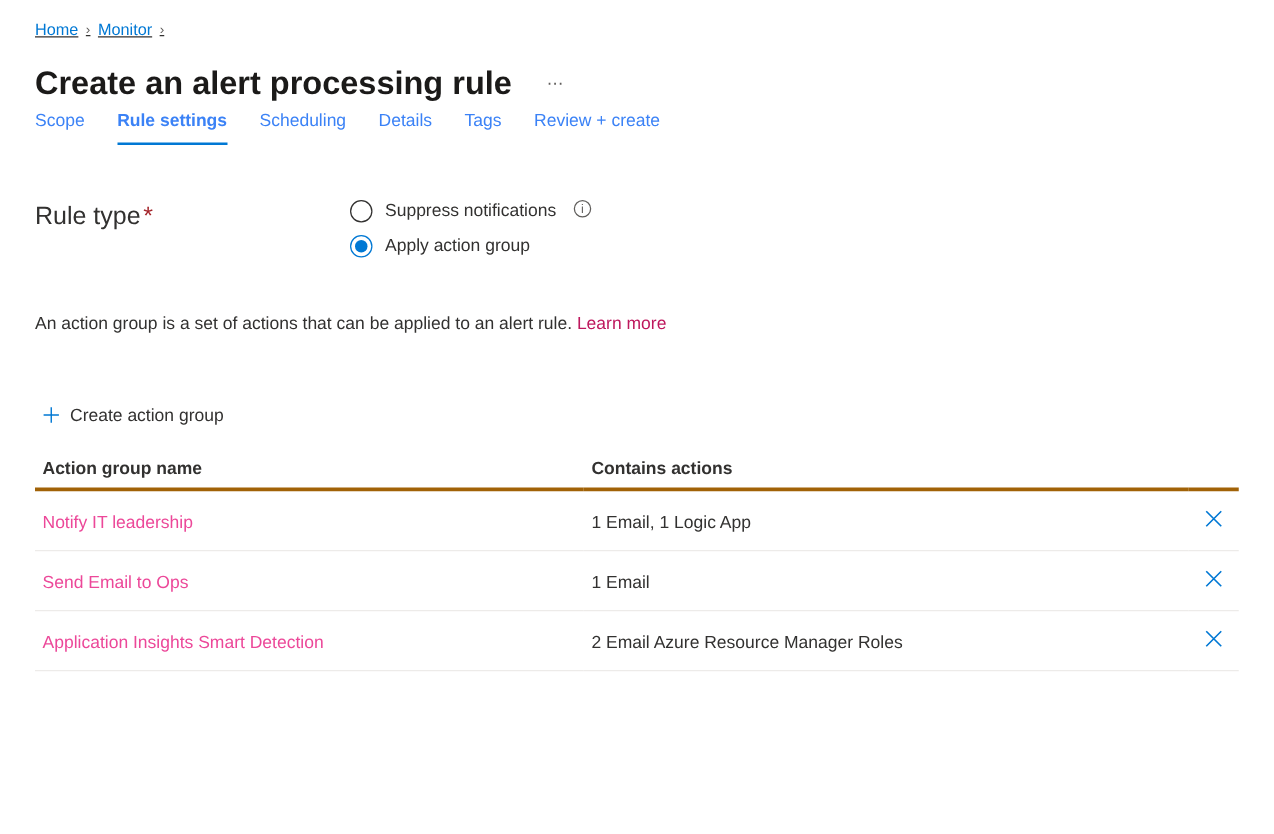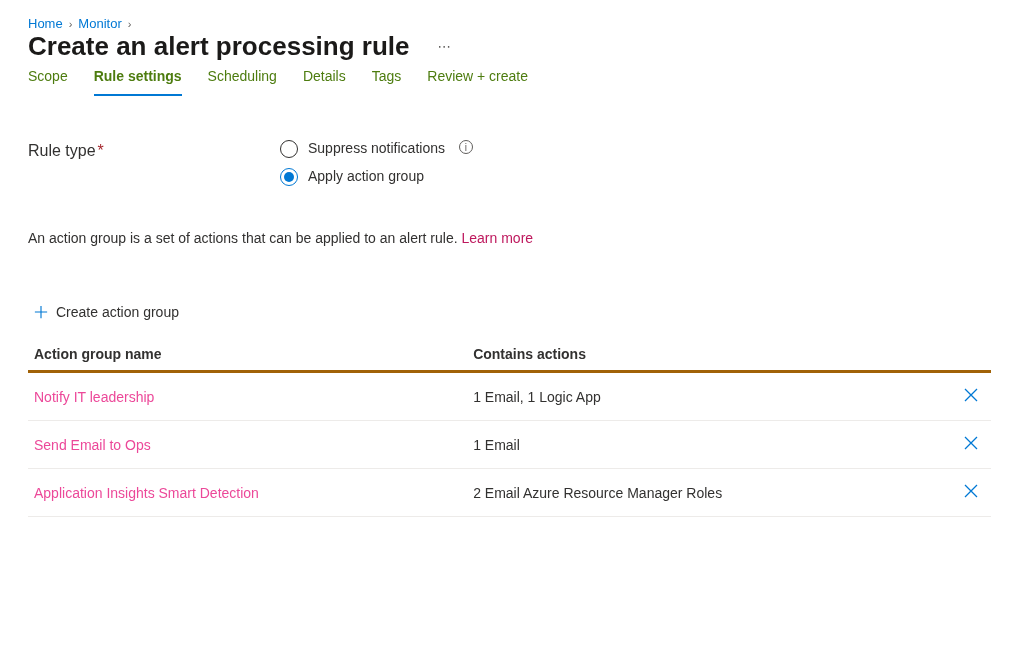--- a/index.html
+++ b/index.html
@@ -10,38 +10,39 @@
     color: #323130;
     background: #fff;
     width: 1019px;
   }
   .page { padding: 16px 28px 24px 28px; }
   .breadcrumb {
     display: flex;
     align-items: center;
     gap: 6px;
     font-size: 13px;
-    margin-bottom: 0;
+    margin-bottom: 20px;
+    text-decoration: underline;
   }
   .breadcrumb a { color: #0078d4; text-decoration: none; cursor: pointer; }
   .chev { color: #605e5c; font-size: 11px; }
   .title-row { display: flex; align-items: center; gap: 24px; }
   .page-title { font-size: 26px; font-weight: 600; margin: 0; color: #1b1a19; }
   .ellipsis-btn { background: none; border: none; cursor: pointer; color: #605e5c; padding: 4px; }
   .tabs { display: flex; gap: 26px; border-bottom: none; margin-bottom: 44px; }
   .tab {
     font-size: 14px;
-    color: #4d7c0f;
+    color: #3b82f6;
     padding: 6px 0 10px 0;
     cursor: pointer;
     border-bottom: 2px solid transparent;
   }
   .tab.active { font-weight: 600; border-bottom: 2px solid #0078d4; }
   .field-row { display: flex; align-items: flex-start; margin-bottom: 44px; }
-  .field-label { width: 252px; font-size: 16px; color: #323130; padding-top: 2px; }
+  .field-label { width: 252px; font-size: 20px; color: #323130; padding-top: 2px; }
   .req { color: #a4262c; margin-left: 2px; }
   .radio-group { display: flex; flex-direction: column; gap: 10px; }
   .radio-item { display: flex; gap: 10px; cursor: pointer; }
   .radio-circle {
     width: 18px; height: 18px; border-radius: 50%;
     border: 1px solid #323130; display: flex; align-items: center; justify-content: center;
   }
   .radio-circle.selected { border-color: #0078d4; }
   .radio-dot { width: 10px; height: 10px; border-radius: 50%; background: #0078d4; }
   .info-icon {

